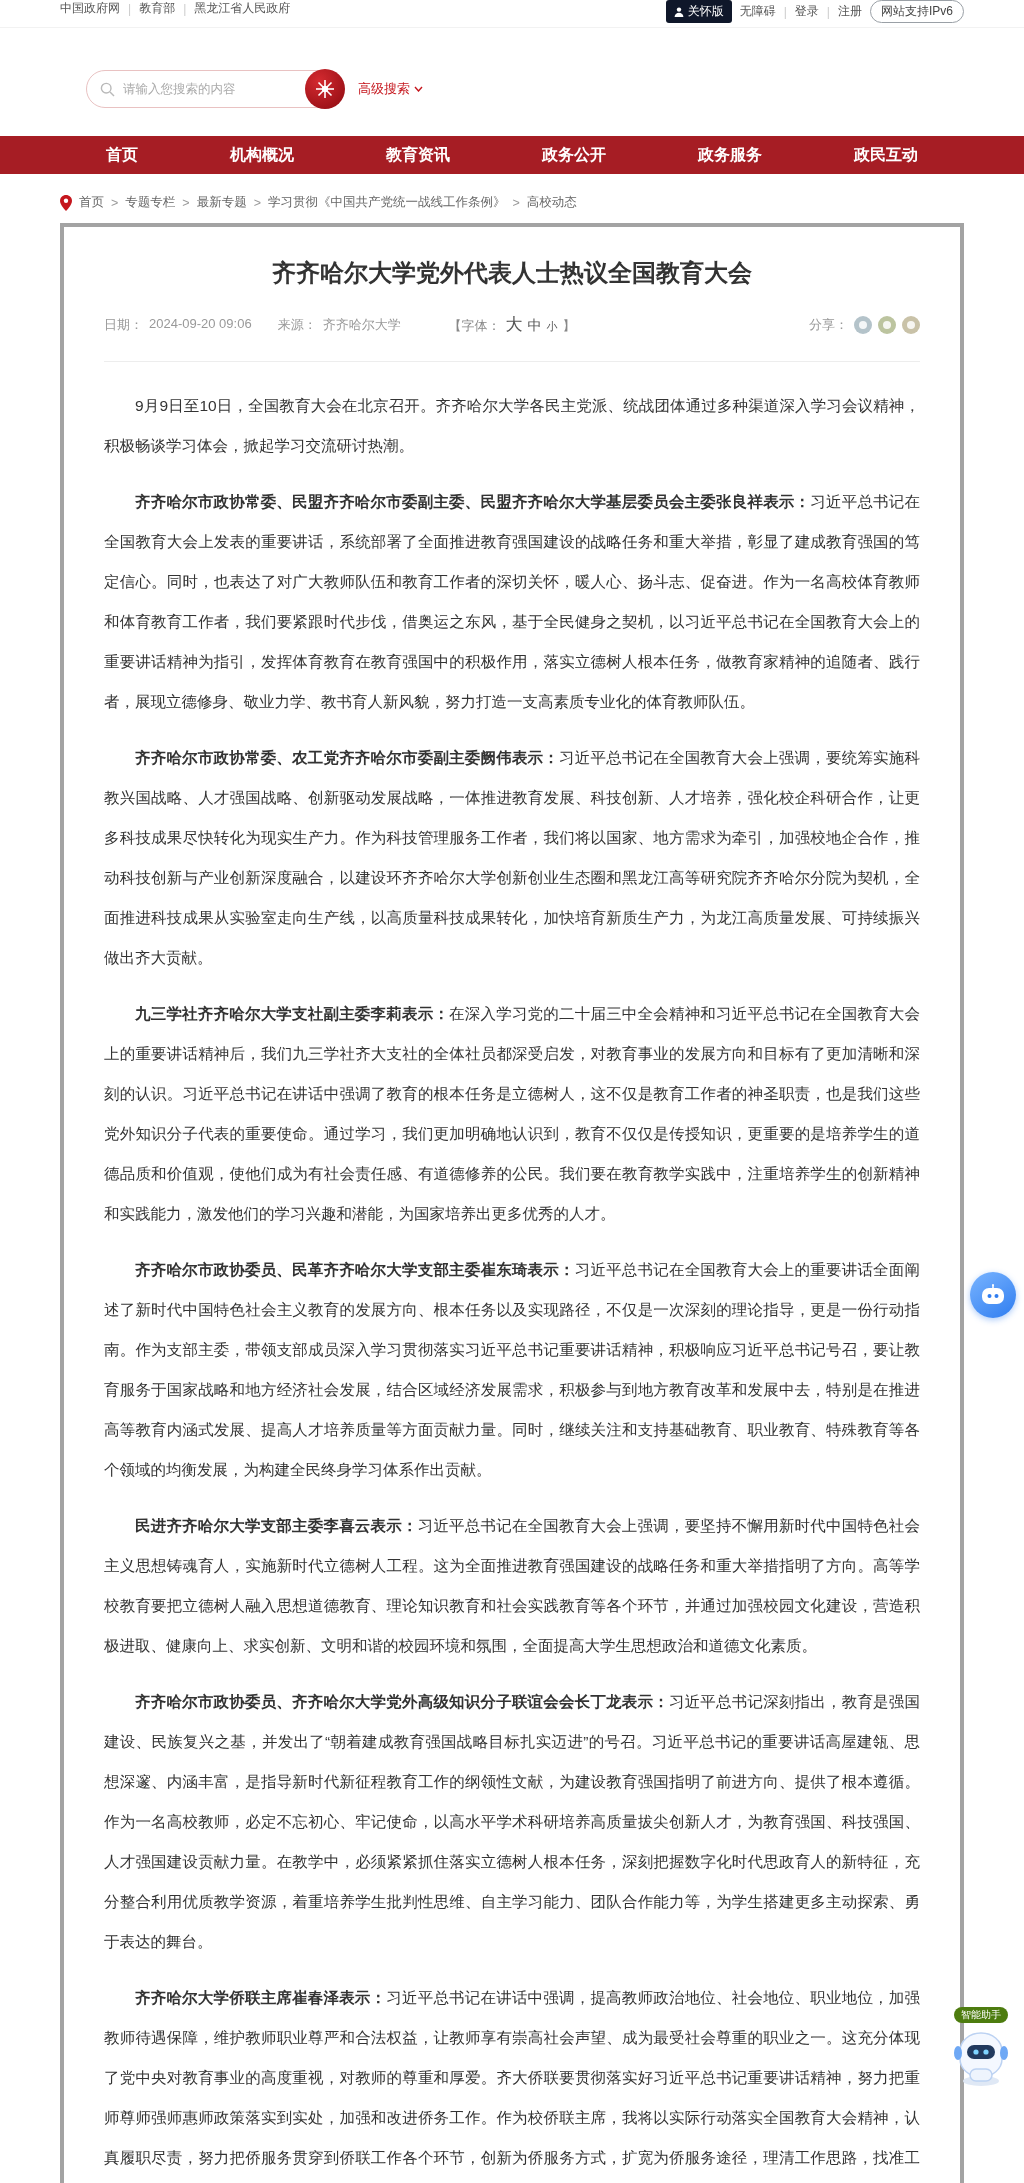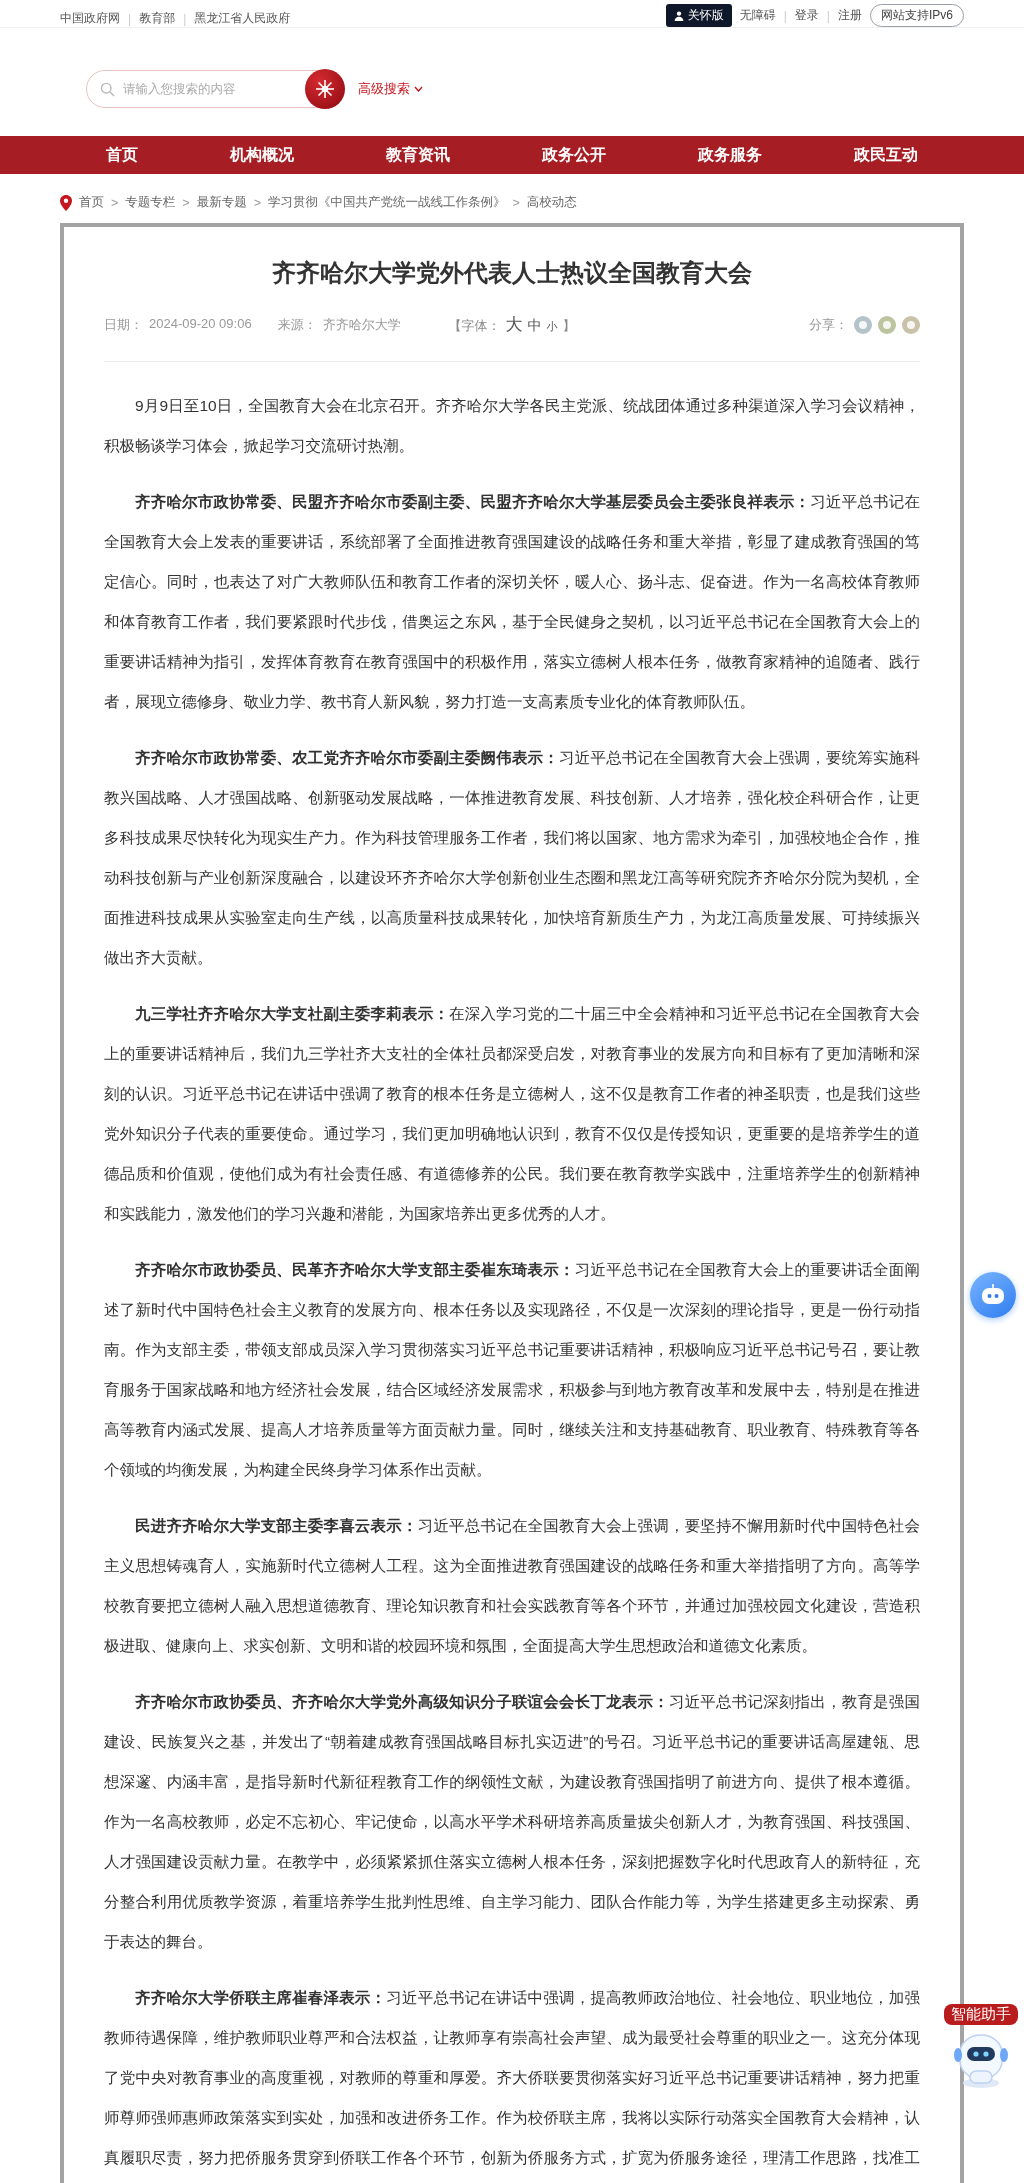--- a/index.html
+++ b/index.html
@@ -6,21 +6,21 @@
   html,body { margin:0; padding:0; }
   body {
     width:1024px; background:#fff; color:#333;
     font-family:"Liberation Sans","DejaVu Sans",sans-serif;
   }
   .page { position:relative; width:1024px; overflow:hidden; }
   .inner { width:904px; margin:0 auto; }
 
   
   .topbar { height:28px; font-size:12px; color:#555; border-bottom:1px solid #f2f2f2; }
-  .topbar .inner { display:flex; align-items:flex-end; height:100%;gap:12px; }
+  .topbar .inner { display:flex; align-items:flex-start; height:100%;gap:12px; }
   .tb-left, .tb-right { display:flex; align-items:center; gap:8px; }
   .tb-right { margin-left:auto; }
   .tb-sep { color:#ccc; }
   .care-btn { background:#0f172a; color:#fff; border-radius:3px; padding:3px 8px; display:flex; align-items:center; gap:4px; cursor:pointer; }
   .ipv6-pill { border:1px solid #9aa0a6; border-radius:12px; padding:2px 10px; color:#444; cursor:pointer; }
 
   
   .header .inner { display:flex; align-items:center; height:108px; }
   .brand { display:flex; align-items:center; gap:12px; }
   .brand-text { display:flex; flex-direction:column; }
@@ -79,21 +79,21 @@
   .footer-links .inner { display:flex; gap:12px; }
   .flink { flex:1; height:34px; border:1px solid #ddd; display:flex; align-items:center; justify-content:space-between; padding-left:12px; font-size:12.5px; color:#555; background:#fff; cursor:pointer; }
   .flink .dd { width:32px; height:32px; background:#a61d24; display:flex; align-items:center; justify-content:center; flex:0 0 auto; }
   .flink.plain { justify-content:flex-start; }
 
   
   .float-chat { position:absolute; right:8px; top:1272px; width:46px; height:46px; border-radius:50%;
     background:linear-gradient(145deg,#79b4ff,#2f7df0); box-shadow:0 2px 6px rgba(47,125,240,.4);
     display:flex; align-items:center; justify-content:center; cursor:pointer; }
   .mascot { position:absolute; right:4px; top:2004px; width:78px; text-align:center; cursor:pointer; }
-  .mascot-tag { background:#b91c1c; color:#fff; font-size:15px; border-radius:8px; padding:1px 7px; display:inline-block; margin-bottom:2px; }
+  .mascot-tag { background:#4d7c0f; color:#fff; font-size:10px; border-radius:8px; padding:1px 7px; display:inline-block; margin-bottom:2px; }
 </style>
 </head>
 <body>
 
 <div class="page">
 
   <div class="topbar">
     <div class="inner">
       <div class="tb-left">
         <span class="crumb">中国政府网</span>

